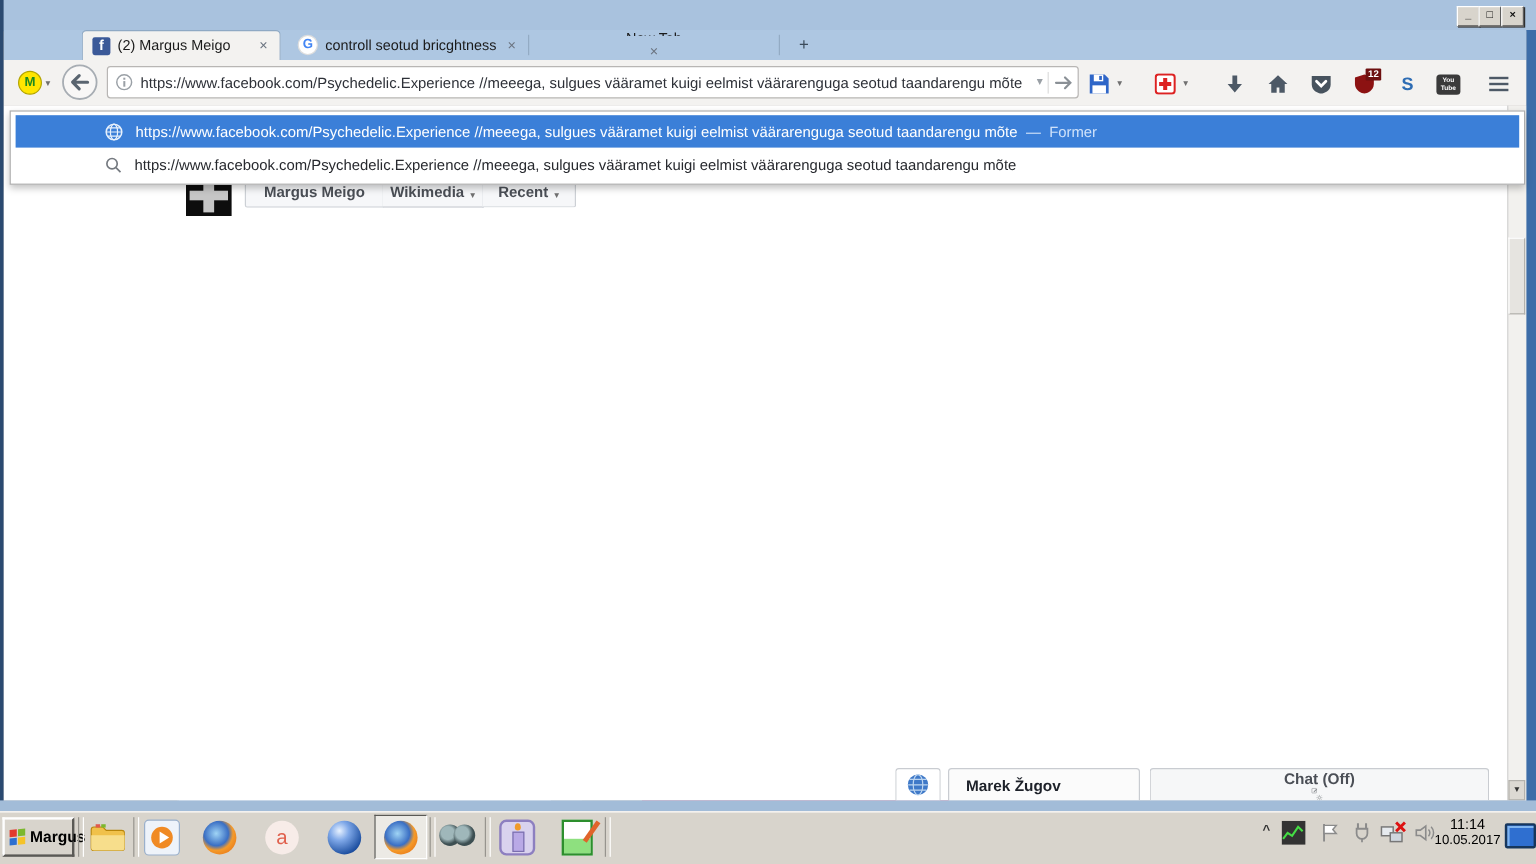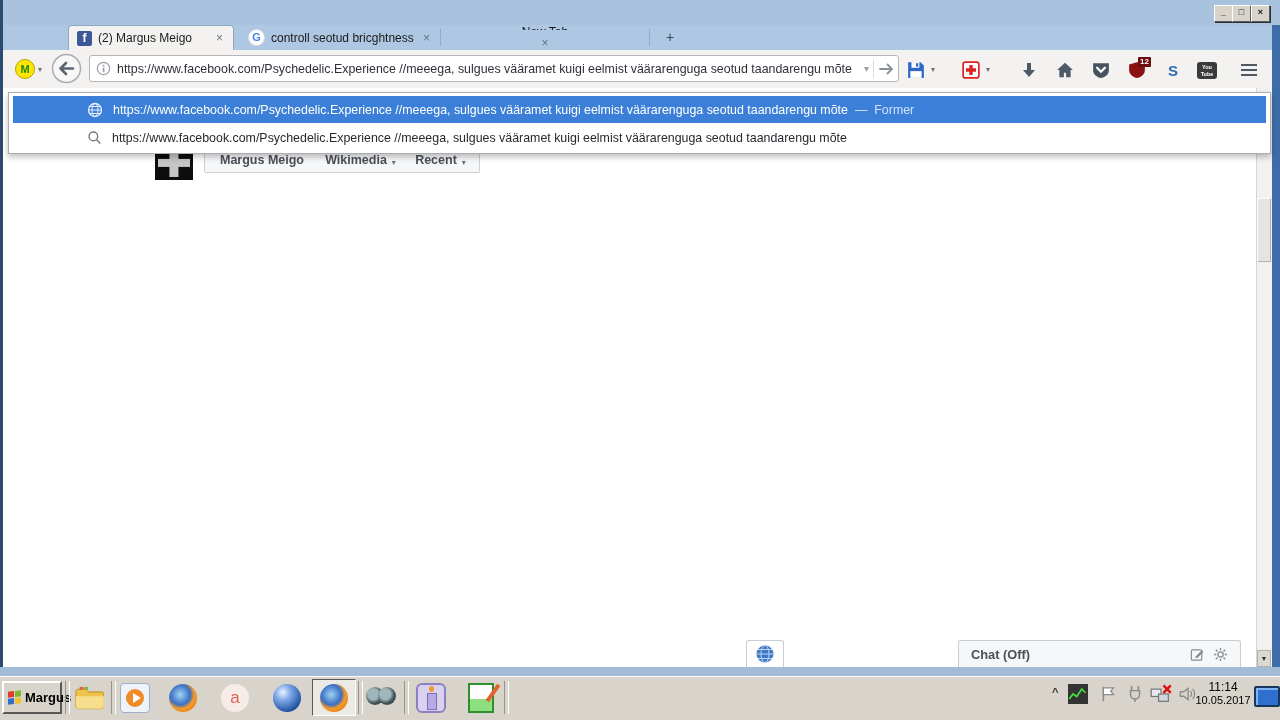--- a/index.html
+++ b/index.html
@@ -115,21 +115,21 @@
   #post-author{left:541px;top:530px;font-size:13px;}
   #post-image{left:535px;top:553px;width:256px;height:114px;
     background:linear-gradient(180deg,#f9cba4 0%,#f4758a 55%,#ef0e64 100%);}
   #post-image .imgtext{margin:44px auto 0;width:232px;text-align:center;color:#fff;
     font-weight:bold;font-size:14.5px;line-height:19px;text-shadow:0 1px 2px rgba(160,0,60,.35);}
   
   .chat-el{top:640px;height:27px;background:#fff;border:1px solid #c9ccd1;border-bottom:none;
     border-radius:3px 3px 0 0;box-sizing:border-box;z-index:5;display:flex;align-items:center;}
   #globe-btn{left:746px;width:38px;justify-content:center;}
   #chat-tab{left:790px;width:160px;padding-left:14px;font-size:12.8px;font-weight:bold;color:#1d2129;background:#fbfbfb;}
-  #chat-bar{left:958px;width:283px;padding:0 12px;font-size:12.8px;font-weight:bold;color:#4b4f56;background:#f6f7f8;}
+  #chat-bar{left:958px;width:283px;padding:0 12px;font-size:12.8px;font-weight:bold;color:#4b4f56;background:#f6f7f8;flex-direction:column;}
   #chat-bar .spacer{flex:1;}
   
   #scrollbar{left:1256px;top:88px;width:16px;height:580px;background:#f2f1ee;border-left:1px solid #d4d4d4;z-index:3;}
   #sb-thumb{left:1257px;top:198px;width:14px;height:64px;background:#e6e4e0;border:1px solid #b4b2ad;
     border-top-color:#fff;border-left-color:#fff;box-sizing:border-box;z-index:4;}
   #sb-down{left:1257px;top:650px;width:14px;height:17px;background:#dcd9d3;border:1px solid #b4b2ad;
     box-sizing:border-box;text-align:center;font-size:7px;line-height:15px;color:#333;z-index:4;}
   
   #taskbar{left:0;top:676px;width:1280px;height:44px;background:#d8d4cc;box-shadow:inset 0 1px 0 #fdfcfa;z-index:50;}
   #start-btn{left:2px;top:5px;width:60px;height:33px;background:#d8d4cc;border:2px solid;
@@ -431,20 +431,23 @@
     <div class="imgtext">Tundevaesuse Suunaline: kui inimene liigub elust mahajäävalt</div>
   </div>
 
   <div class="abs chat-el" id="globe-btn">
     <svg width="20" height="20" viewBox="0 0 20 20">
         <circle cx="10" cy="10" r="8.5" fill="#3f79c8"></circle>
         <ellipse cx="10" cy="10" rx="4" ry="8.5" fill="none" stroke="#bcd5f0" stroke-width="1"></ellipse>
         <path d="M1.8 10h16.4M3 5.5h14M3 14.5h14" stroke="#bcd5f0" stroke-width="1"></path>
       </svg>
   </div>
+  <div class="abs chat-el" id="chat-tab">
+    <span>Marek Žugov</span>
+  </div>
   <div class="abs chat-el" id="chat-bar">
     <span>Chat (Off)</span>
     <span class="spacer"></span>
     <svg width="15" height="15" viewBox="0 0 16 16" style="margin-right:8px;">
         <rect x="1.5" y="3" width="11" height="11" rx="1" stroke="#8a8d91" fill="none" stroke-width="1.3"></rect>
         <path d="M6 10l6.5-6.5 1.8 1.8-6.5 6.5L6 12z" fill="#8a8d91"></path>
       </svg>
     <svg width="15" height="15" viewBox="0 0 16 16">
         <circle cx="8" cy="8" r="2.8" fill="none" stroke="#8a8d91" stroke-width="1.4"></circle>
         <path d="M8 1v2.5M8 12.5V15M1 8h2.5M12.5 8H15M3 3l1.8 1.8M11.2 11.2L13 13M13 3l-1.8 1.8M4.8 11.2L3 13" stroke="#8a8d91" stroke-width="1.5"></path>

